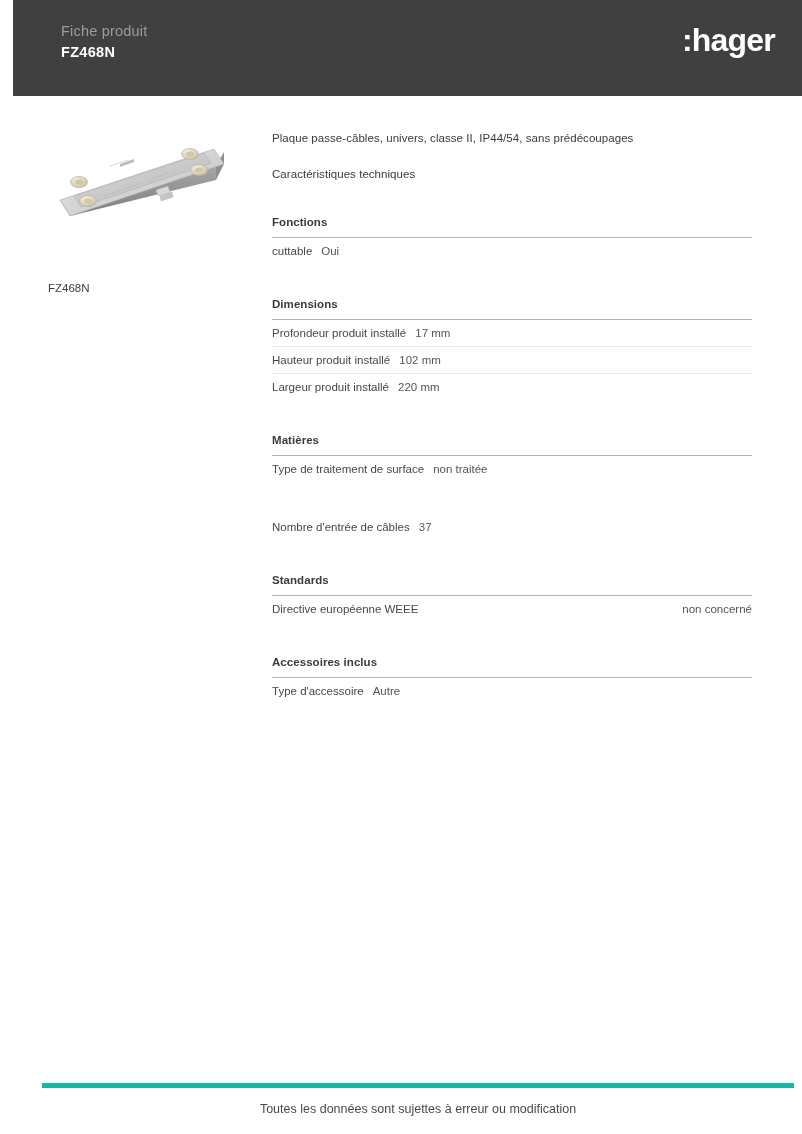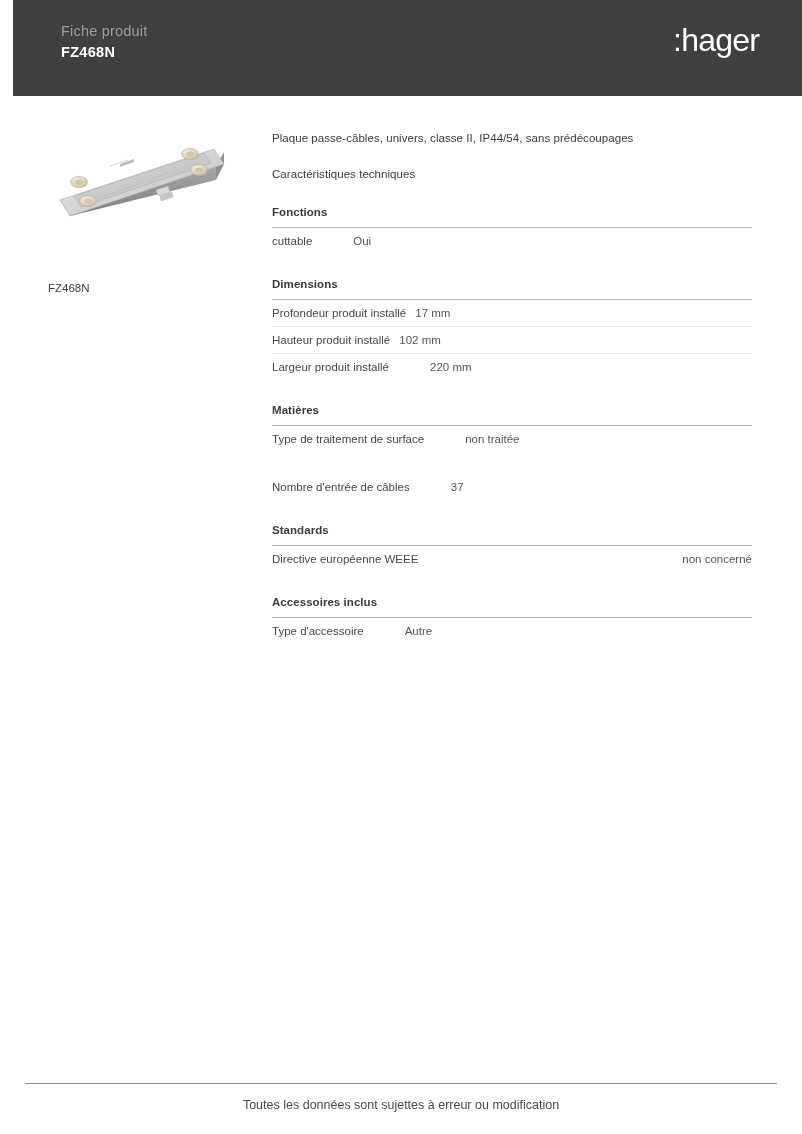--- a/index.html
+++ b/index.html
@@ -39,24 +39,24 @@
   .header-title {
     font-size: 14.5px;
     font-weight: bold;
     color: #ffffff;
     line-height: 20px;
     letter-spacing: 0.3px;
     margin-top: 1px;
   }
   .logo {
     position: absolute;
-    right: 56px;
+    right: 40px;
     top: 20px;
     font-size: 32px;
-    font-weight: normal;
+    font-weight: bold;
     color: #ffffff;
     letter-spacing: -0.8px;
     line-height: 40px;
   }
 
   
   .content {
     position: absolute;
     top: 84px;
     left: 0;
@@ -99,42 +99,41 @@
   .tech-title {
     font-size: 11.5px;
     font-weight: normal;
     color: #3b3b3b;
     line-height: 16px;
     margin-top: 20px;
     letter-spacing: 0.05px;
   }
 
   .section {
-    margin-top: 22px;
+    margin-top: 32px;
   }
   .section-heading {
     font-size: 11.5px;
     font-weight: bold;
     color: #3b3b3b;
     line-height: 16px;
     padding-bottom: 7px;
     border-bottom: 1px solid #b4b4b4;
     letter-spacing: 0.05px;
   }
   .row {
     display: flex;
     align-items: baseline;
     font-size: 11.5px;
     line-height: 16px;
     padding: 5px 0 5px 0;
     border-bottom: 1px solid #ececec;
   }
   .row:last-child {
     border-bottom: none;
-    gap: 32px;
   }
   .row-label {
     color: #474747;
     white-space: nowrap;
   }
   .row-value {
     color: #555555;
     margin-left: 9px;
     white-space: nowrap;
   }
@@ -142,24 +141,24 @@
     justify-content: space-between;
   }
   .row.right-value .row-value {
     margin-left: auto;
     text-align: right;
   }
 
   
   .footer {
     position: absolute;
-    left: 25px;
+    left: 42px;
     top: 1083px;
     width: 752px;
-    border-top: 1px solid #14b8a6;
+    border-top: 5px solid #14b8a6;
   }
   .footer-text {
     text-align: center;
     font-size: 12.5px;
     color: #4a4a4a;
     line-height: 18px;
     padding-top: 12px;
   }
 </style>
 </head>

